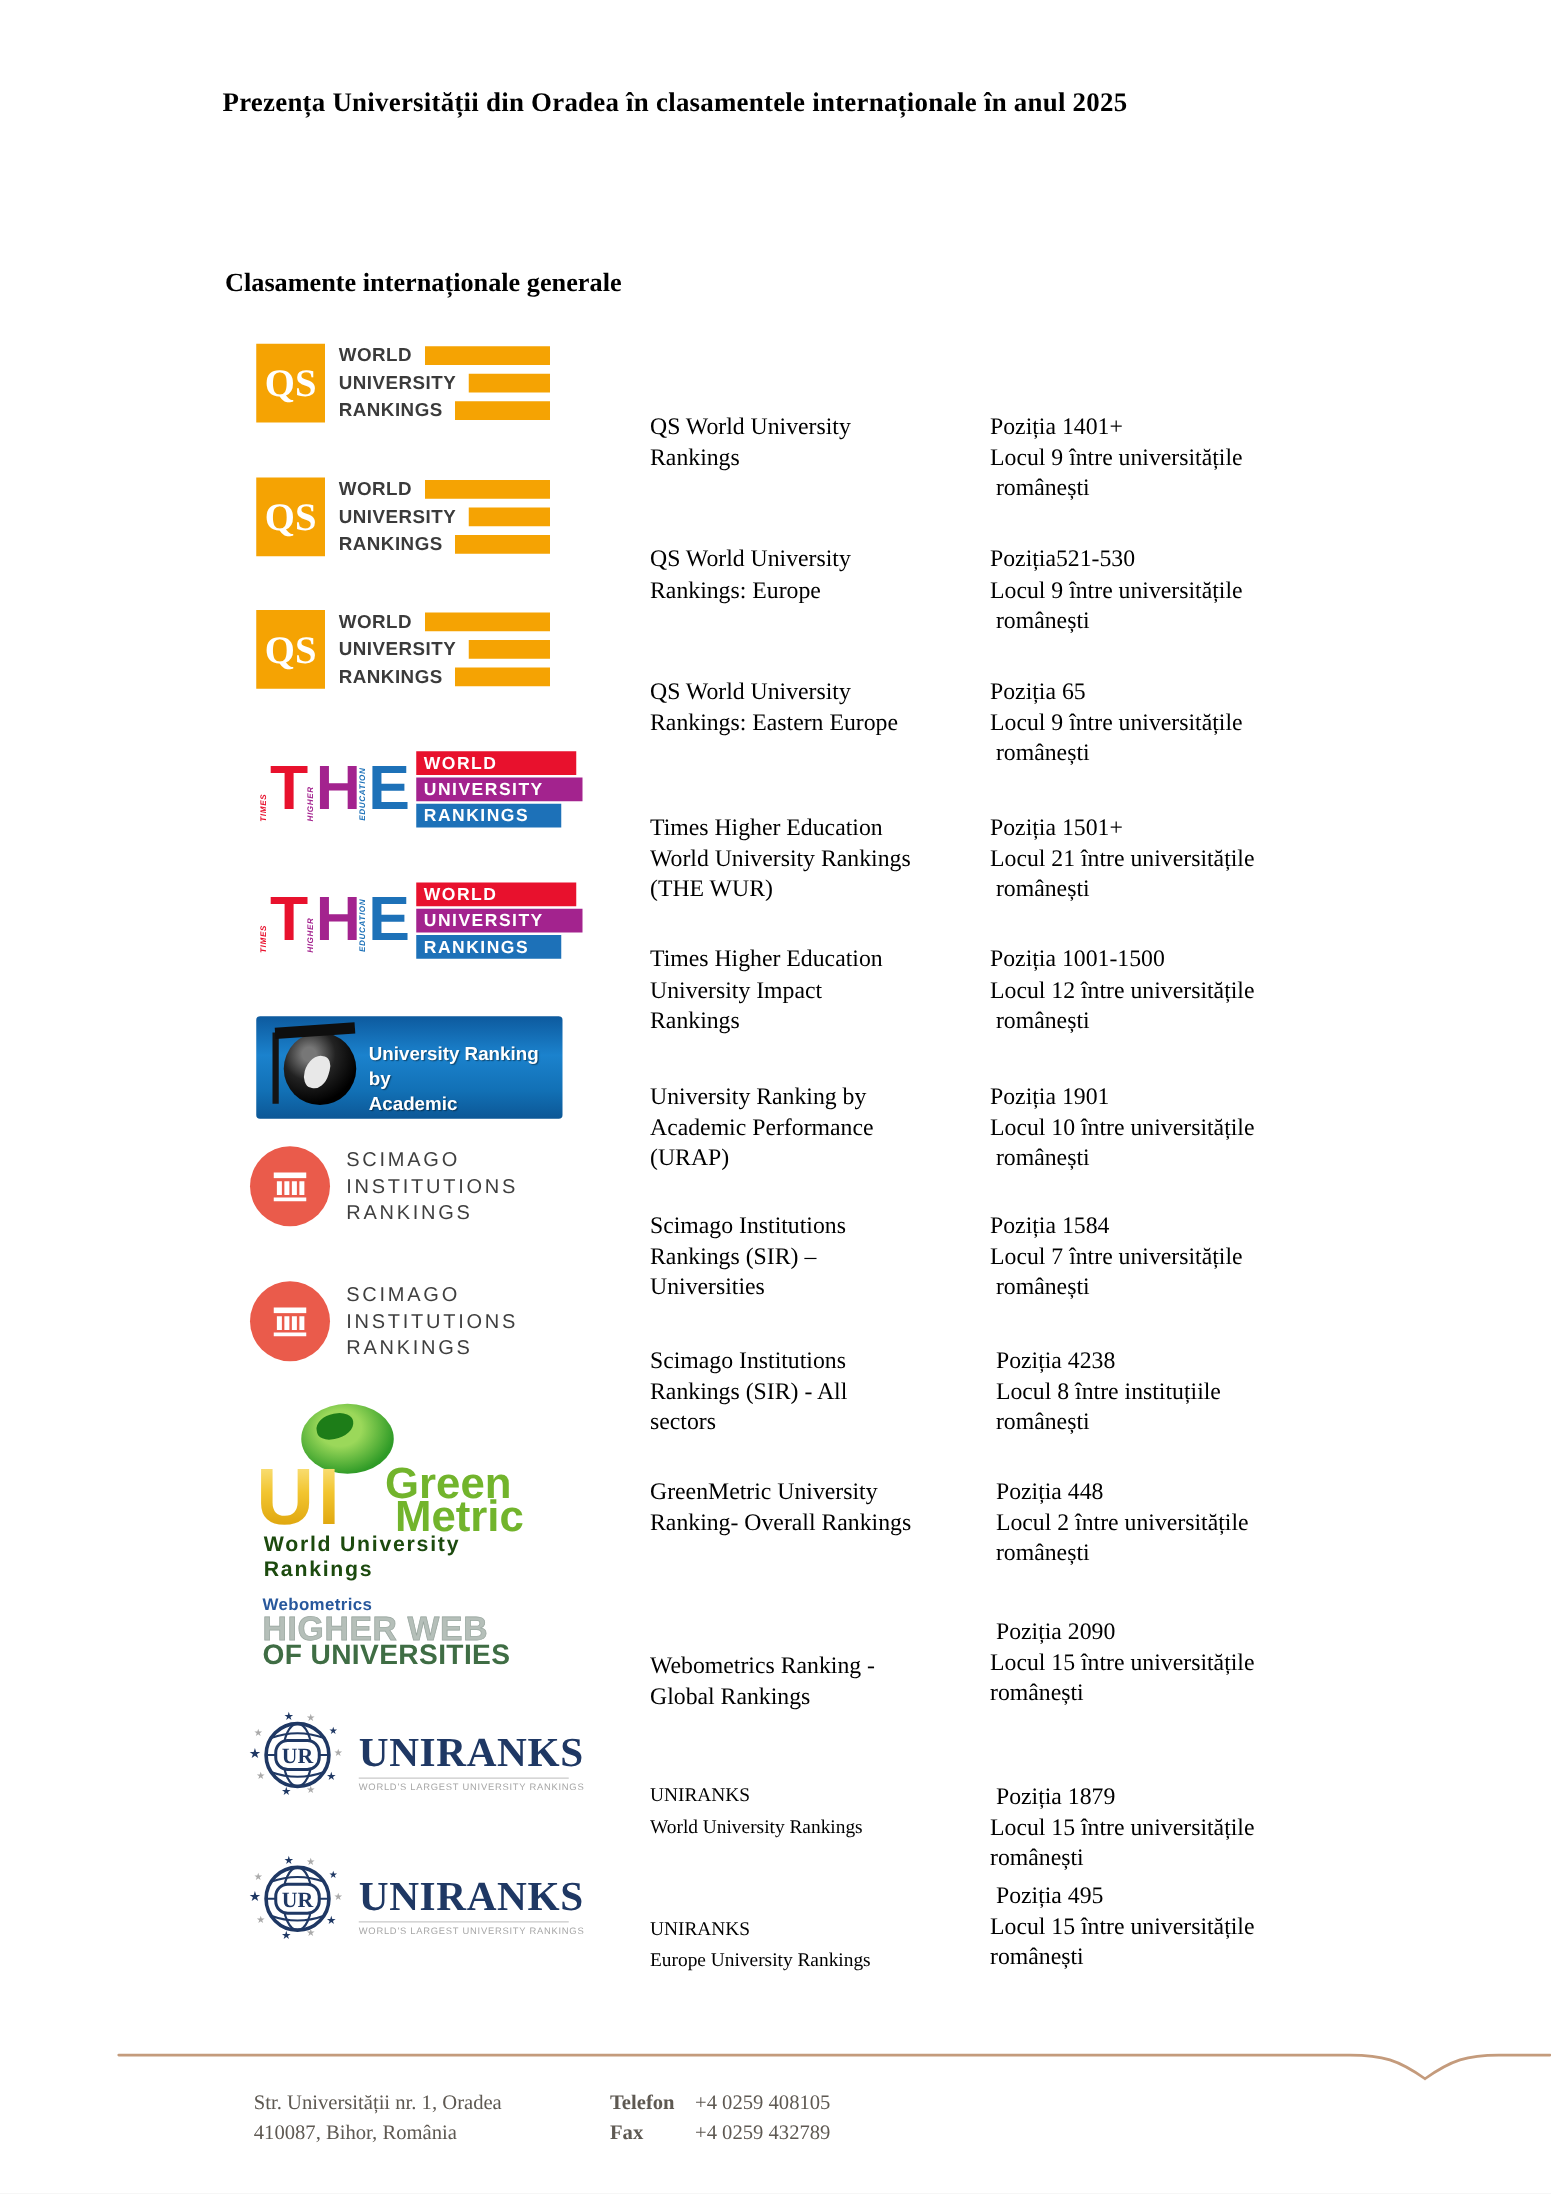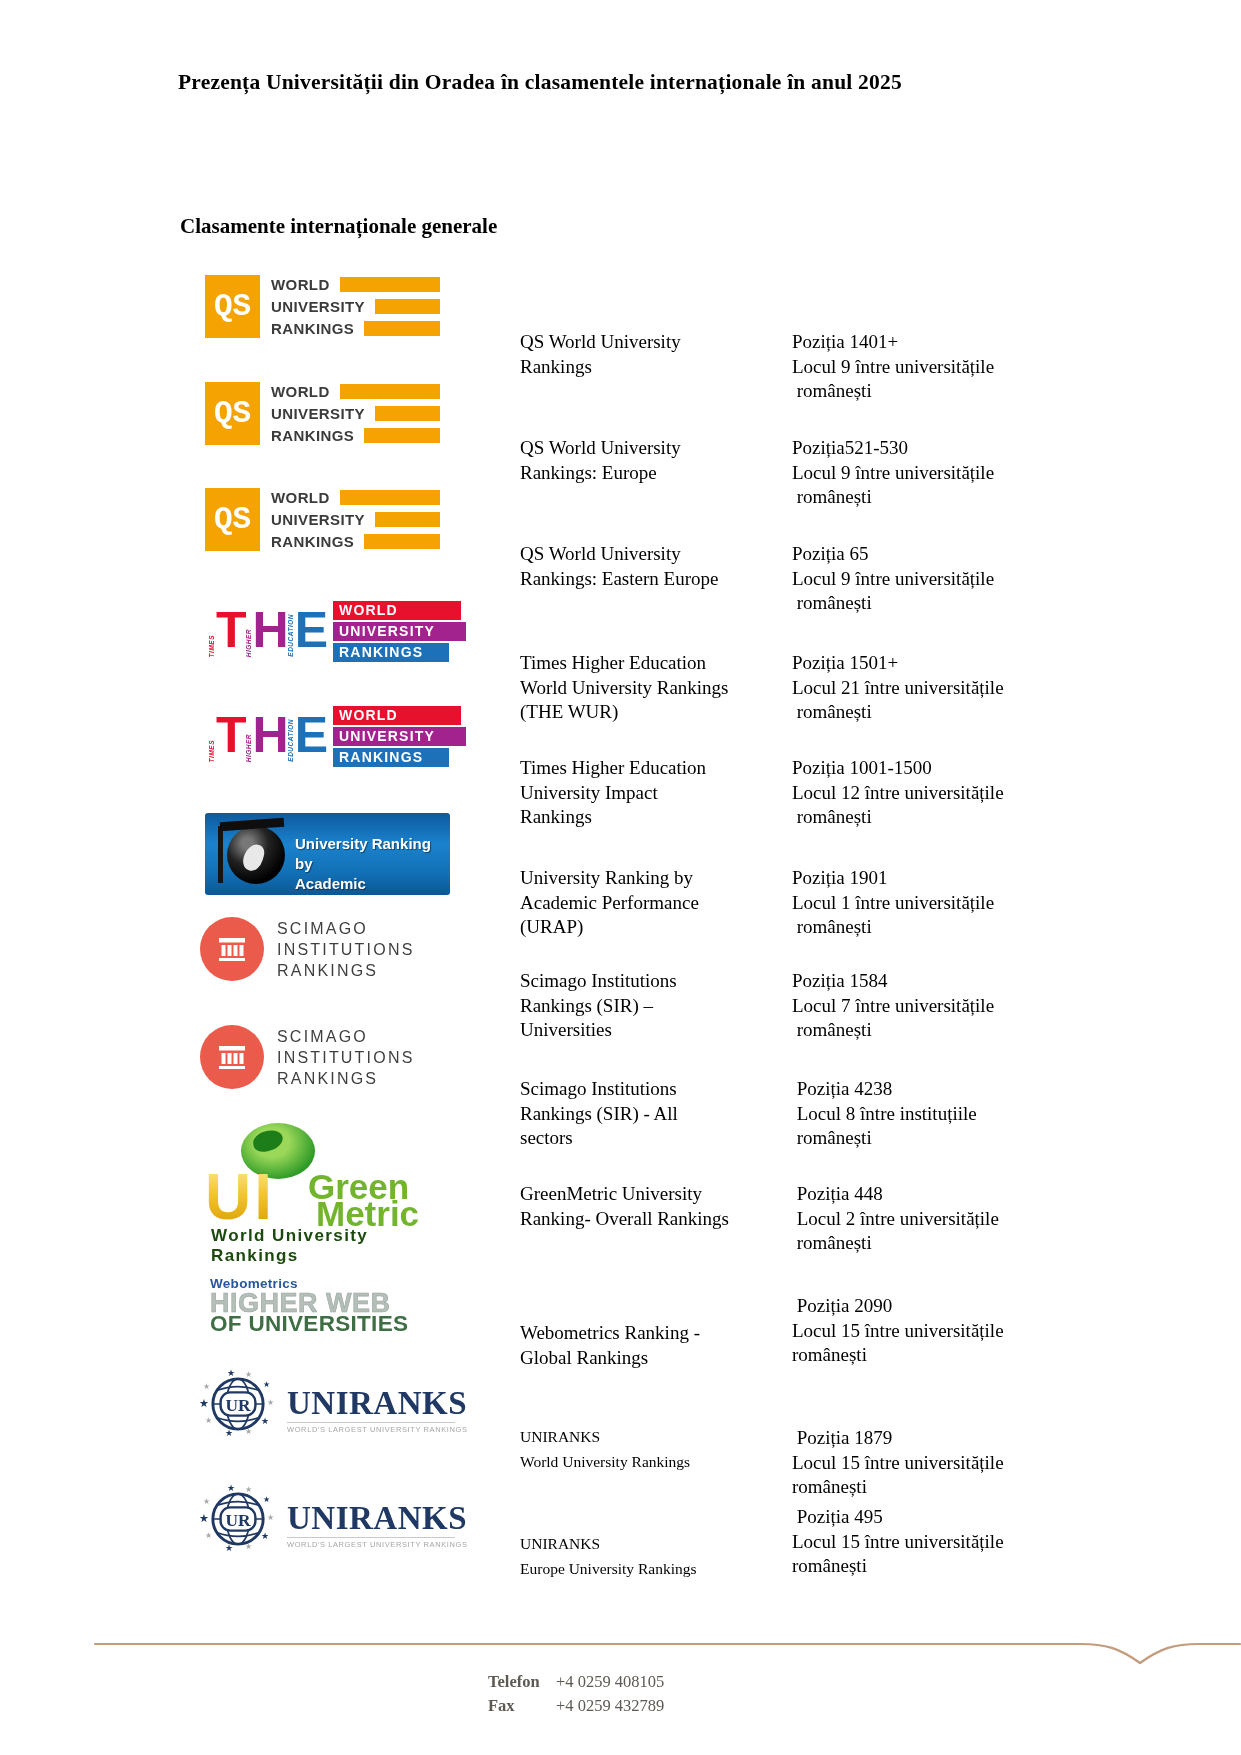--- a/index.html
+++ b/index.html
@@ -11,21 +11,21 @@
 
   .cell{position:absolute;font-size:19px;line-height:24.5px;white-space:pre-wrap}
   .name{left:520px;width:262px}
   .pos{left:792px;width:280px}
   .sm{font-size:15.5px;line-height:25px}
 
   .logo{position:absolute}
 
   
   .qs{display:flex;width:235px;height:63px;gap:11px}
-  .qs-sq{width:55px;background:#F5A303;color:#fff;font-family:Liberation Mono, monospace;
+  .qs-sq{width:55px;background:#F5A303;color:#fff;font-family:Liberation Serif, serif;
          font-weight:bold;font-size:31px;display:flex;align-items:center;justify-content:center}
   .qs-col{flex:1;display:flex;flex-direction:column;justify-content:space-between;padding:1px 0}
   .qs-line{display:flex;align-items:center;height:17px}
   .qs-word{font-family:"Liberation Sans",sans-serif;font-weight:bold;font-size:15px;color:#3b3b3b;letter-spacing:.4px}
   .qs-bar{flex:1;height:15px;background:#F5A303;margin-left:10px}
 
   
   .the{display:flex;height:63px}
   .the-l{position:relative;font-family:"Liberation Sans",sans-serif;font-weight:bold;
          font-size:50px;line-height:60px;padding-left:8px;margin-right:-2px}
@@ -213,21 +213,21 @@
     <span class="urap-cap"></span>
     <div class="urap-text">
       <div>University Ranking by</div>
       <div>Academic Performance</div>
     </div>
   </div>
   <div class="cell name" style="top:817px">
     <div>University Ranking by</div><div>Academic Performance</div><div>(URAP)</div>
   </div>
   <div class="cell pos" style="top:817px">
-    <div>Poziția 1901</div><div>Locul 1 între universitățile</div><div> românești</div>
+    <div>Poziția 1901</div><div>Locul 10 între universitățile</div><div> românești</div>
   </div>
 
   <div class="logo sci" style="left:200px;top:917px">
     <span class="sci-circle">
       <svg width="34" height="34" viewBox="0 0 34 34">
         <rect x="4" y="6" width="26" height="4.5" fill="#fff"></rect>
         <rect x="6.5" y="13" width="4" height="11" fill="#fff"></rect>
         <rect x="12.5" y="13" width="4" height="11" fill="#fff"></rect>
         <rect x="18.5" y="13" width="4" height="11" fill="#fff"></rect>
         <rect x="24.5" y="13" width="4" height="11" fill="#fff"></rect>
@@ -364,18 +364,22 @@
     <div>UNIRANKS</div><div>Europe University Rankings</div><div></div>
   </div>
   <div class="cell pos" style="top:1456px">
     <div> Poziția 495</div><div>Locul 15 între universitățile</div><div>românești</div>
   </div>
 
   <svg class="footer-line" width="1241" height="34" viewBox="0 0 1241 34">
     <path d="M95 7 H1080 C1106 7 1119 11 1140 26 C1161 11 1174 7 1199 7 H1240" fill="none" stroke="#C49B7C" stroke-width="2.2" stroke-linecap="round"></path>
   </svg>
 
+  <div class="f-col" style="left:203px">
+    <div>Str. Universității nr. 1, Oradea</div>
+    <div>410087, Bihor, România</div>
+  </div>
   <div class="f-col" style="left:488px">
     <div><b class="f-label" style="width:68px">Telefon</b><span>+4 0259 408105</span></div>
     <div><b class="f-label" style="width:68px">Fax</b><span>+4 0259 432789</span></div>
   </div>
 
 </div>
 
 </body></html>

